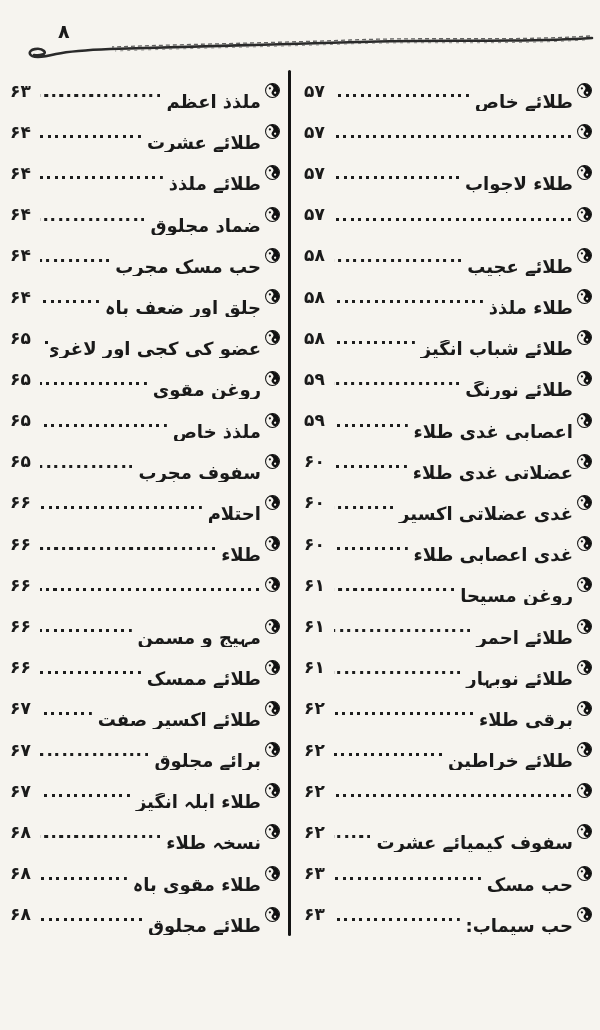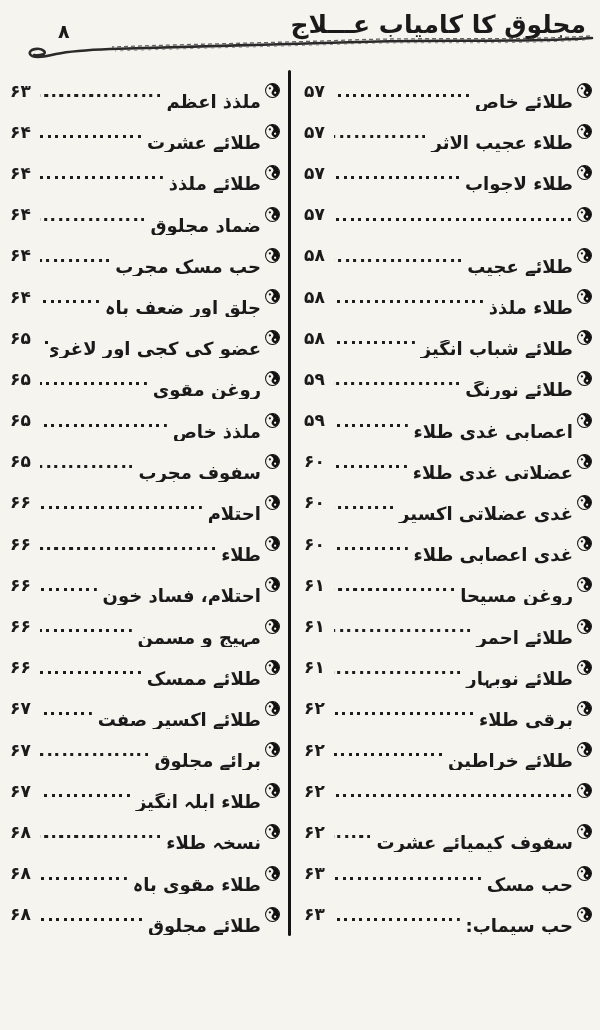--- a/index.html
+++ b/index.html
@@ -54,21 +54,20 @@
     flex:0 0 auto;font-size:17px;font-weight:bold;padding-right:2px;min-width:26px;
     text-align:left;direction:ltr;
   }
 </style>
 </head>
 <body>
 
 <div class="speckles"></div>
 
 <div class="header">
-  <div class="book-title">مجلوق کا کامیاب عـــلاج</div>
   <div class="page-number">۸</div>
 </div>
 
 <svg class="header-rule" viewBox="0 0 600 34" xmlns="http://www.w3.org/2000/svg">
   <path d="M592 10 C 520 15, 440 11, 360 14 S 200 18, 110 21 C 85 22, 66 24, 56 26
            C 44 29, 32 31, 30 26 C 28 21, 40 19, 44 23 C 47 26, 40 28, 34 27" fill="none" stroke="#2a2a2a" stroke-width="2.6" stroke-linecap="round"></path>
   <path d="M590 8 C 510 13, 430 9, 350 12 S 190 16, 112 19" fill="none" stroke="#3d3d3d" stroke-width="1.3" stroke-dasharray="4 3" opacity="0.8"></path>
   <path d="M585 12 C 505 17, 425 13, 345 16 S 195 20, 115 23" fill="none" stroke="#4a4a4a" stroke-width="1" stroke-dasharray="3 4" opacity="0.6"></path>
 </svg>
 
@@ -87,21 +86,20 @@
     <span class="pagenum">۵۷</span>
   </div>
 
   <div class="toc-row">
     <svg class="bullet" viewBox="0 0 16 16">
       <circle cx="8" cy="8" r="7.4" fill="#f6f4ef" stroke="#111" stroke-width="1.1"></circle>
       <path d="M8 .8 a7.2 7.2 0 0 1 0 14.4 a3.6 3.6 0 0 1 0 -7.2 a3.6 3.6 0 0 0 0 -7.2 Z" fill="#111" transform="rotate(-50 8 8)"></path>
       <circle cx="8" cy="4.4" r="1.2" fill="#111" transform="rotate(-50 8 8)"></circle>
       <circle cx="8" cy="11.6" r="1.2" fill="#f6f4ef" transform="rotate(-50 8 8)"></circle>
     </svg>
-    <span class="entry-title">طلاء عجیب الاثر</span>
     <span class="leader"></span>
     <span class="pagenum">۵۷</span>
   </div>
 
   <div class="toc-row">
     <svg class="bullet" viewBox="0 0 16 16">
       <circle cx="8" cy="8" r="7.4" fill="#f6f4ef" stroke="#111" stroke-width="1.1"></circle>
       <path d="M8 .8 a7.2 7.2 0 0 1 0 14.4 a3.6 3.6 0 0 1 0 -7.2 a3.6 3.6 0 0 0 0 -7.2 Z" fill="#111" transform="rotate(-50 8 8)"></path>
       <circle cx="8" cy="4.4" r="1.2" fill="#111" transform="rotate(-50 8 8)"></circle>
       <circle cx="8" cy="11.6" r="1.2" fill="#f6f4ef" transform="rotate(-50 8 8)"></circle>
@@ -470,21 +468,20 @@
     <span class="pagenum">۶۶</span>
   </div>
 
   <div class="toc-row">
     <svg class="bullet" viewBox="0 0 16 16">
       <circle cx="8" cy="8" r="7.4" fill="#f6f4ef" stroke="#111" stroke-width="1.1"></circle>
       <path d="M8 .8 a7.2 7.2 0 0 1 0 14.4 a3.6 3.6 0 0 1 0 -7.2 a3.6 3.6 0 0 0 0 -7.2 Z" fill="#111" transform="rotate(-50 8 8)"></path>
       <circle cx="8" cy="4.4" r="1.2" fill="#111" transform="rotate(-50 8 8)"></circle>
       <circle cx="8" cy="11.6" r="1.2" fill="#f6f4ef" transform="rotate(-50 8 8)"></circle>
     </svg>
-    <span class="entry-title">احتلام، فساد خون</span>
     <span class="leader"></span>
     <span class="pagenum">۶۶</span>
   </div>
 
   <div class="toc-row">
     <svg class="bullet" viewBox="0 0 16 16">
       <circle cx="8" cy="8" r="7.4" fill="#f6f4ef" stroke="#111" stroke-width="1.1"></circle>
       <path d="M8 .8 a7.2 7.2 0 0 1 0 14.4 a3.6 3.6 0 0 1 0 -7.2 a3.6 3.6 0 0 0 0 -7.2 Z" fill="#111" transform="rotate(-50 8 8)"></path>
       <circle cx="8" cy="4.4" r="1.2" fill="#111" transform="rotate(-50 8 8)"></circle>
       <circle cx="8" cy="11.6" r="1.2" fill="#f6f4ef" transform="rotate(-50 8 8)"></circle>

